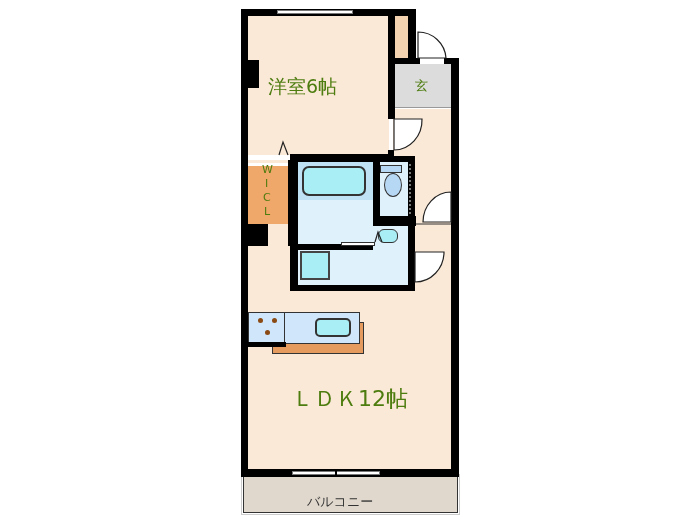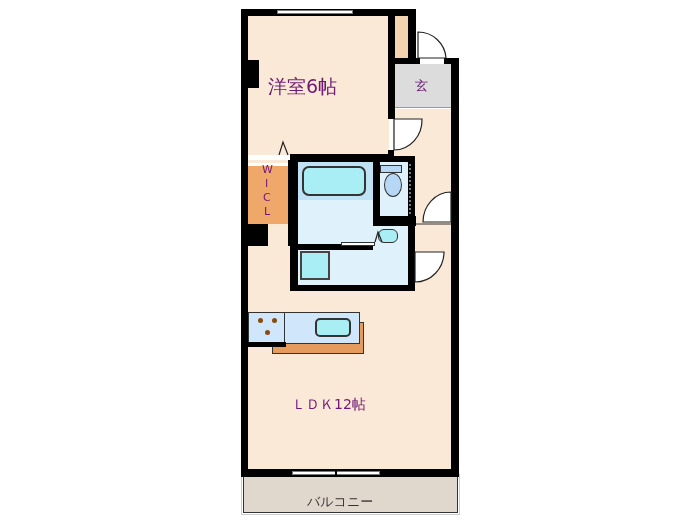--- a/index.html
+++ b/index.html
@@ -1,21 +1,21 @@
 <!DOCTYPE html>
 <html><head>
 <meta charset="utf-8">
 <style>
   html,body{margin:0;padding:0;background:#ffffff;}
   body{width:700px;height:525px;position:relative;overflow:hidden;font-family:"DejaVu Sans","Liberation Sans",sans-serif;}
   .abs{position:absolute;box-sizing:border-box;}
   .wall{background:#000;}
   .floor{background:#fbe9d7;}
   .wet{background:#dff1fb;}
-  .label{position:absolute;color:#701a75;white-space:nowrap;line-height:1;}
+  .label{position:absolute;color:#4d7c0f;white-space:nowrap;line-height:1;}
   svg{position:absolute;left:0;top:0;}
 </style>
 </head>
 <body>
 
 <div class="abs floor" style="left:248px;top:15px;width:141px;height:140px;"></div>
 <div class="abs" style="left:395px;top:15px;width:13px;height:43px;background:#f4d3b0;"></div>
 <div class="abs" style="left:395px;top:64px;width:56px;height:44px;background:#dcdcdc;border-bottom:1px solid #999;"></div>
 <div class="abs floor" style="left:393px;top:109px;width:59px;height:360px;"></div>
 <div class="abs floor" style="left:248px;top:246px;width:204px;height:224px;"></div>
@@ -77,14 +77,14 @@
   <line x1="416" y1="224" x2="451" y2="224" stroke="#333" stroke-width="1"></line>
   <line x1="410" y1="164" x2="410" y2="214" stroke="#777" stroke-width="2" stroke-dasharray="2,2"></line>
 </svg>
 
 <div class="label" style="left:268px;top:77px;font-size:19px;">洋室6帖</div>
 <div class="label" style="left:415px;top:79px;font-size:13px;">玄</div>
 <div class="label" style="left:262px;top:164px;font-size:11px;">W</div>
 <div class="label" style="left:265px;top:178px;font-size:11px;">I</div>
 <div class="label" style="left:263px;top:192px;font-size:11px;">C</div>
 <div class="label" style="left:264px;top:206px;font-size:11px;">L</div>
-<div class="label" style="left:292px;top:397px;font-size:14px;">ＬＤＫ12帖</div>
+<div class="label" style="left:292px;top:388px;font-size:22px;">ＬＤＫ12帖</div>
 <div class="label" style="left:307px;top:487px;font-size:13px;color:#333;margin-top:8px;">バルコニー</div>
 
 </body></html>

